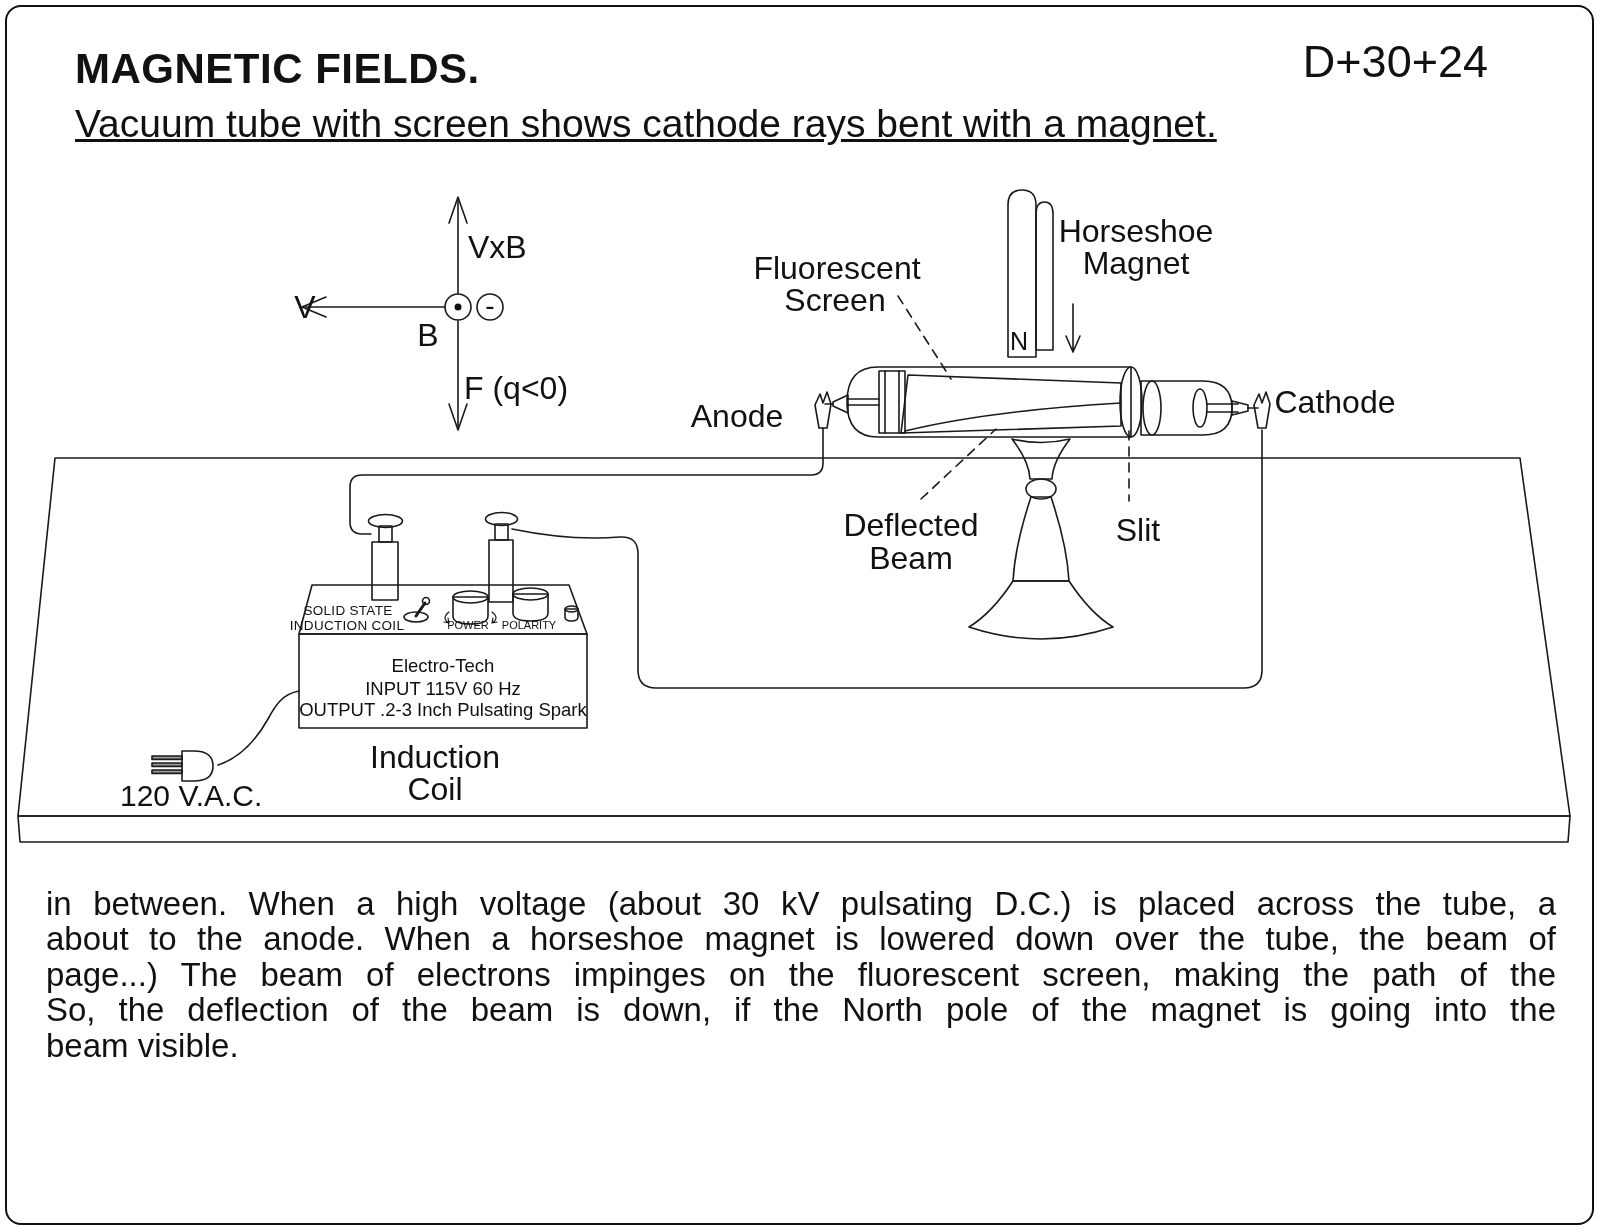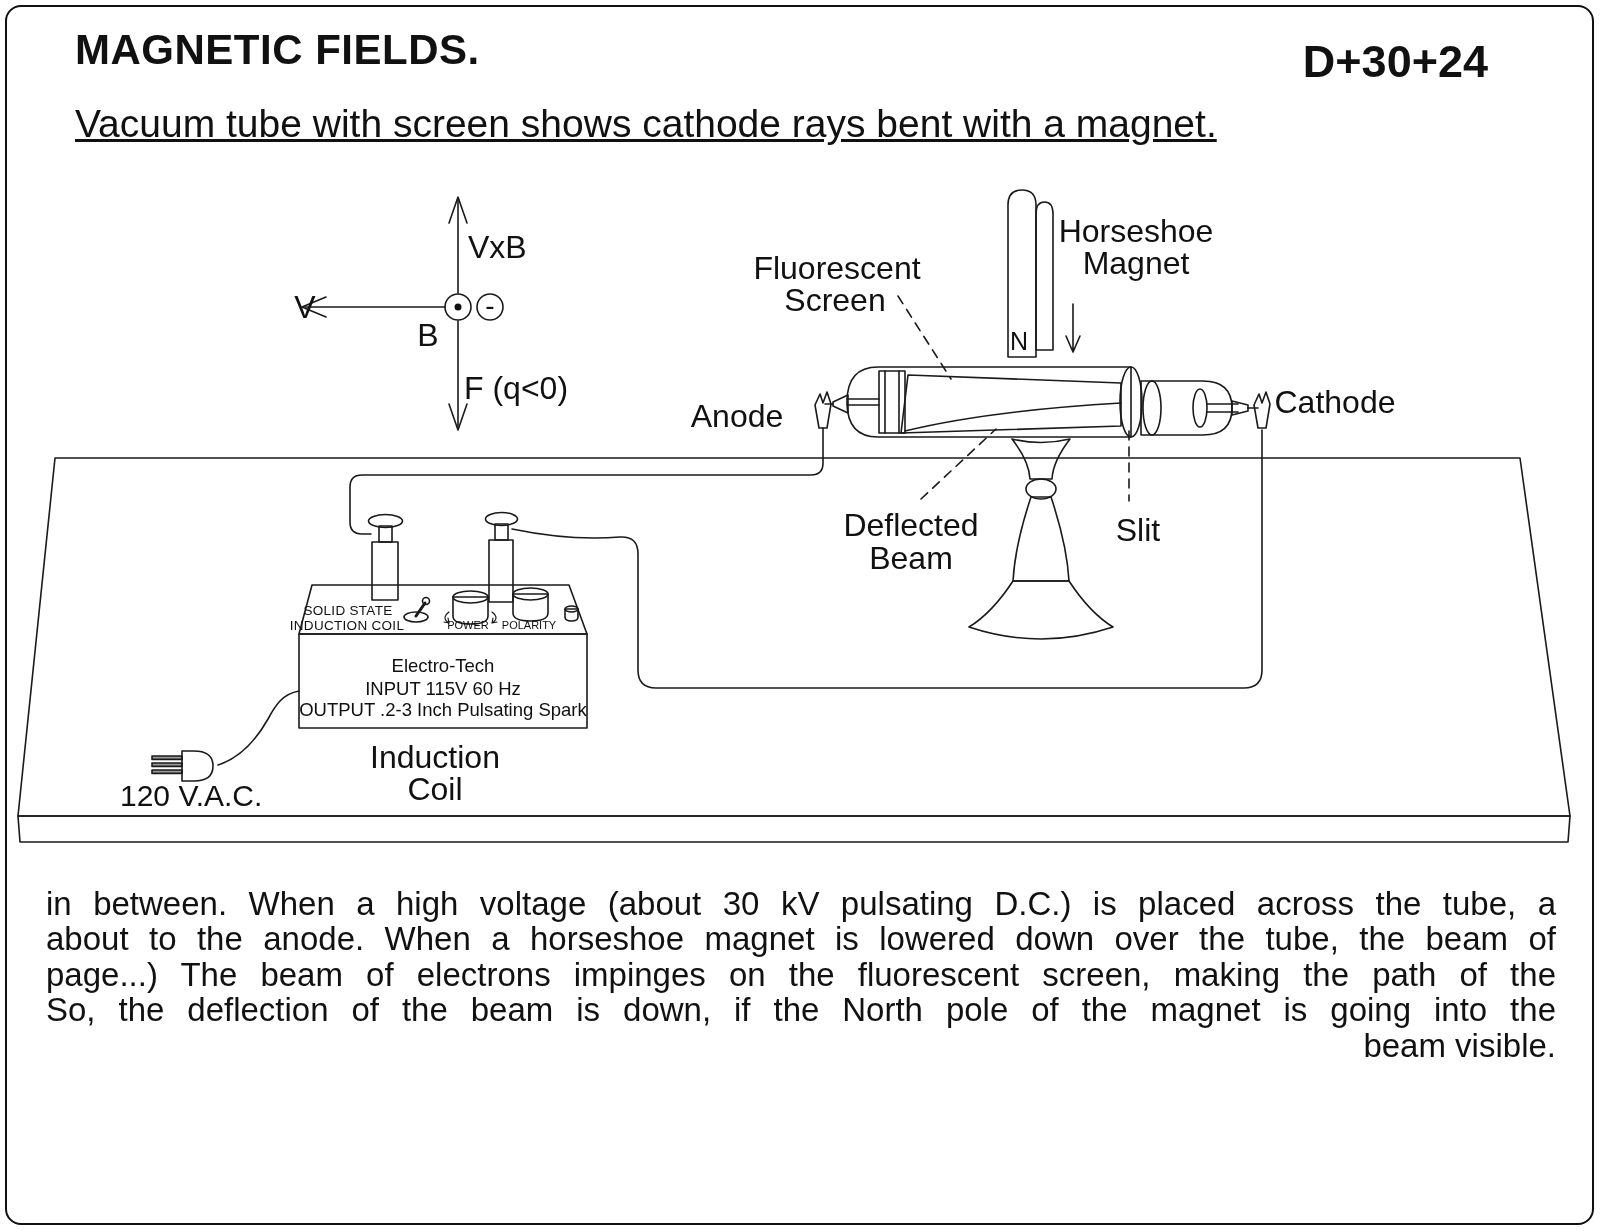--- a/index.html
+++ b/index.html
@@ -5,27 +5,27 @@
   html,body{margin:0;padding:0;background:#e8e8e8;}
   .page{
     position:relative;width:1600px;height:1231px;background:#ffffff;
     font-family:"Liberation Sans",sans-serif;color:#111;overflow:hidden;
     margin:0 auto;
   }
   .frame{
     position:absolute;left:5px;top:5px;right:6px;bottom:6px;
     border:2.5px solid #111;border-radius:16px;pointer-events:none;
   }
-  .hdr-title{position:absolute;left:75px;top:26px;font-size:42px;font-weight:bold;letter-spacing:.5px;}
-  .hdr-code{position:absolute;right:112px;top:36px;font-size:45px;font-weight:bold;}
+  .hdr-title{position:absolute;left:75px;top:45px;font-size:42px;font-weight:bold;letter-spacing:.5px;}
+  .hdr-code{position:absolute;right:112px;top:36px;font-size:45px;font-weight:normal;}
   .hdr-sub{position:absolute;left:75px;top:102px;font-size:39px;text-decoration:underline;}
   .diagram{position:absolute;left:0;top:0;}
   .desc{position:absolute;left:46px;top:886px;width:1510px;font-size:33px;line-height:35.4px;}
   .desc .jline{text-align:justify;text-align-last:justify;white-space:normal;}
-  .desc .lastline{text-align:right;}
+  .desc .lastline{text-align:left;}
   
   .diagram path,.diagram ellipse,.diagram circle,.diagram rect,.diagram line,.diagram polygon{
     stroke:#1a1a1a;stroke-width:1.6;fill:none;stroke-linecap:round;stroke-linejoin:round;
   }
   .diagram text{stroke:none;fill:#111;}
   .fw{fill:#ffffff;}
   .fbox{fill:#d7d7d7;}
   .fboxtop{fill:#dedede;}
   .fknob{fill:#a6a6a6;}
   .fstand{fill:#ececec;}

